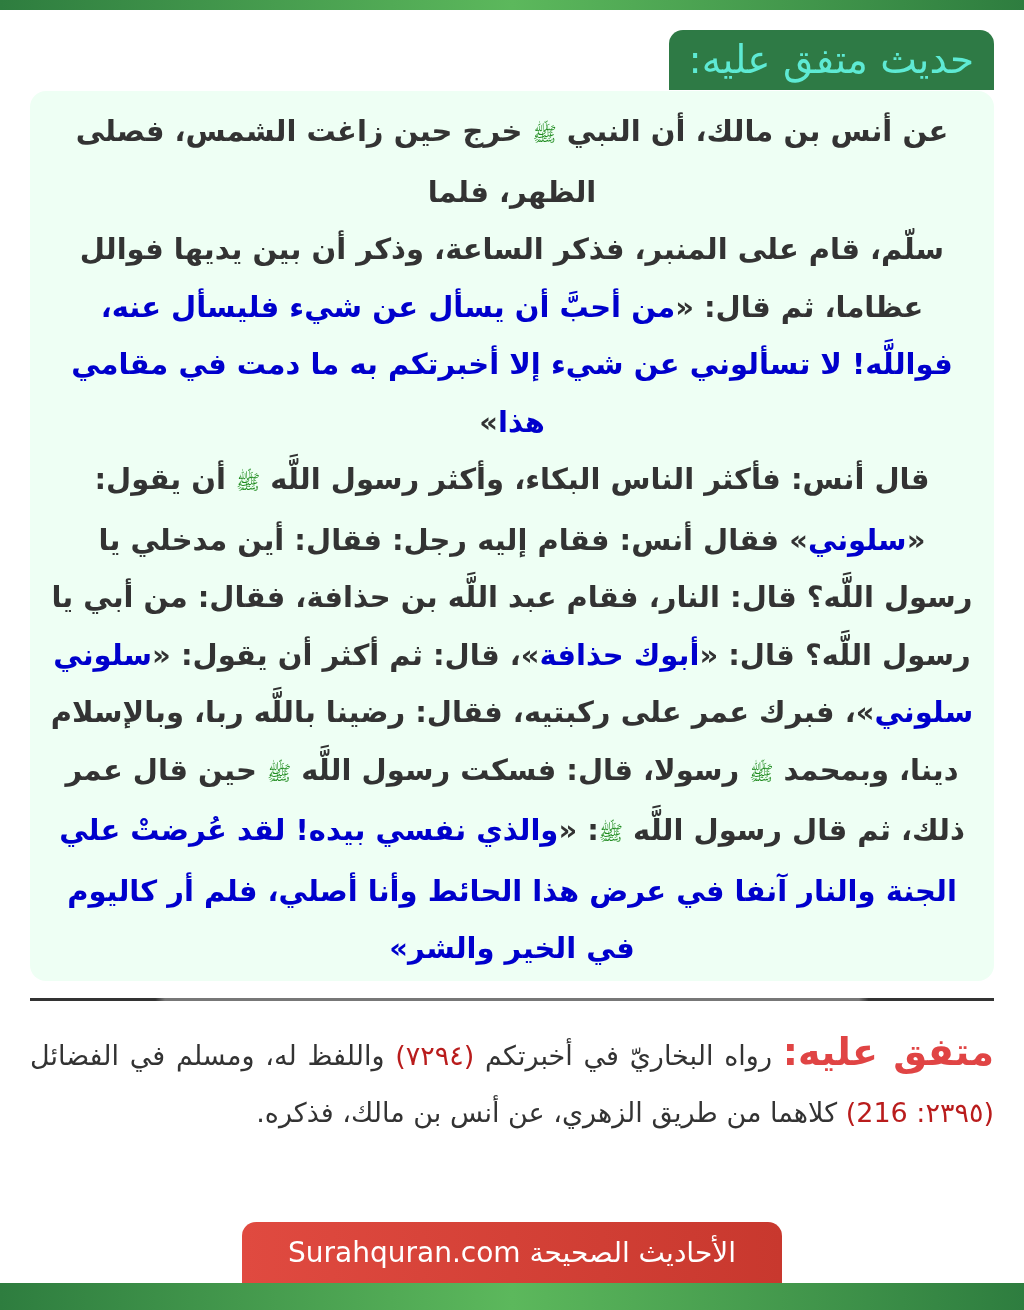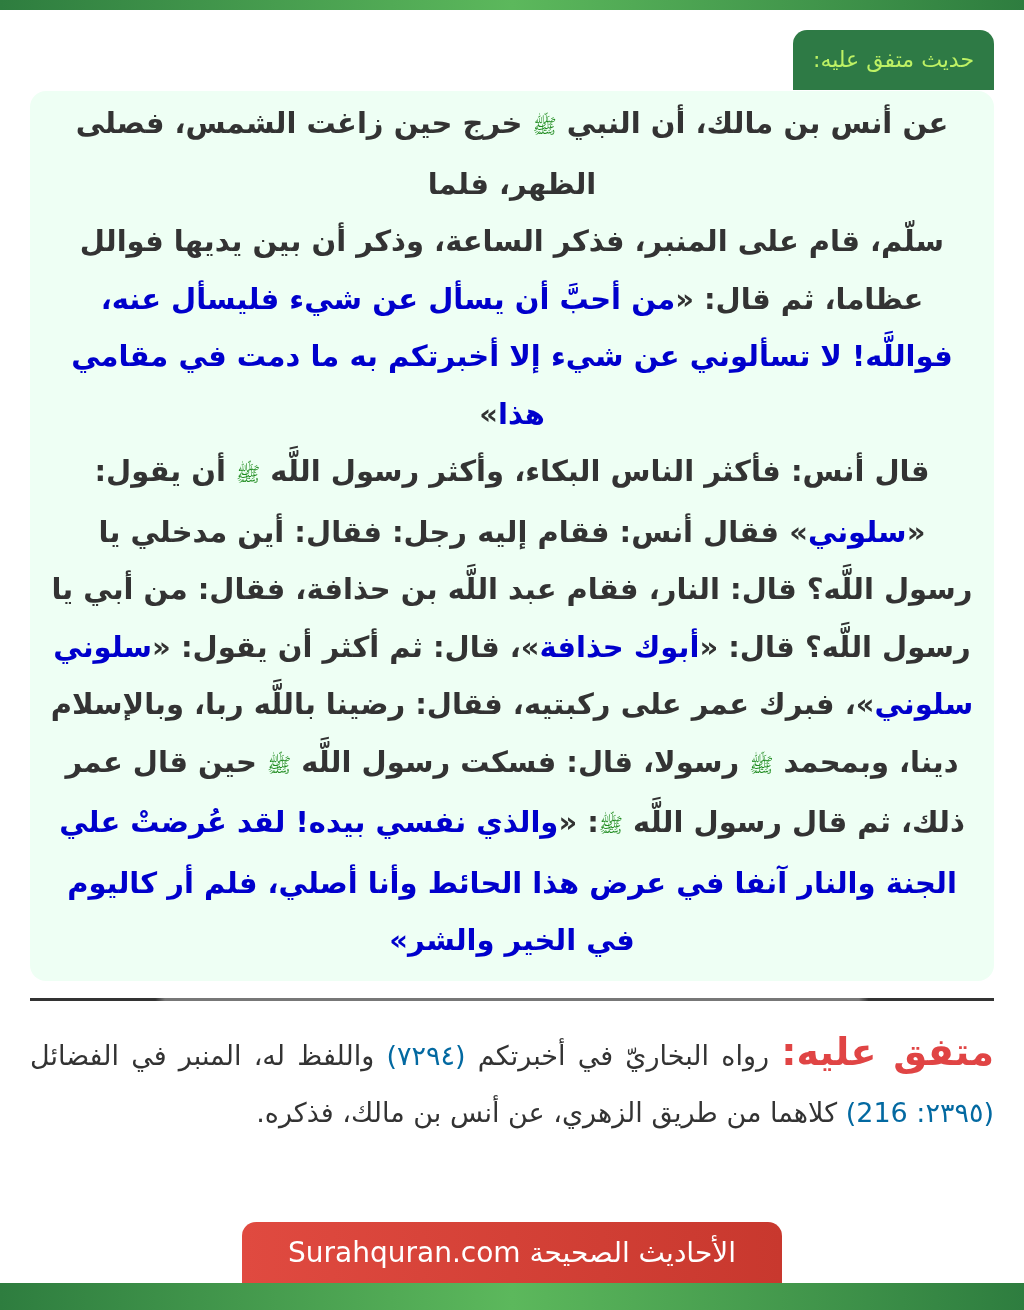--- a/index.html
+++ b/index.html
@@ -18,33 +18,33 @@
   }
   .bottom-bar {
     position: absolute; left: 0; top: 1283px; width: 1024px; height: 27px;
     background: linear-gradient(90deg, #2e7d3f 0%, #5cb85c 50%, #2e7d3f 100%);
   }
   .title-badge {
     position: absolute; top: 30px; right: 30px;
     height: 60px;
     padding: 0 20px;
     background: #2e7a45;
-    color: #bef264;
+    color: #5eead4;
     border-radius: 14px 14px 0 0;
-    font-size: 22px;
+    font-size: 39px;
     line-height: 60px;
     white-space: nowrap;
   }
   .hadith-box {
     position: absolute; top: 91px; left: 30px;
     width: 964px; height: 890px;
     background: #eefff4;
     border-radius: 16px;
     box-sizing: border-box;
-    padding: 4px 20px 0 20px;
+    padding: 12px 20px 0 20px;
   }
   .hadith-text {
     text-align: center;
     font-weight: bold;
     font-size: 29px;
     line-height: 57.5px;
     color: #333333;
   }
   .blue { color: #0000cc; }
   .saw { color: #1d8a1d; font-size: 20px; font-weight: normal; }
@@ -52,21 +52,21 @@
     position: absolute; top: 998px; left: 30px; width: 964px; height: 3px;
     background: linear-gradient(90deg, #333 0%, #333 13%, #777 14%, #777 86%, #333 87%, #333 100%);
   }
   .source {
     position: absolute; top: 1024px; right: 30px; width: 964px;
     font-size: 27px; line-height: 57px;
     color: #333333;
     text-align: justify;
   }
   .source .label { color: #e04444; font-weight: bold; font-size: 38px; }
-  .source .num { color: #0369a1; margin-top: 36px; }
+  .source .num { color: #b91c1c; margin-top: 36px; }
   .footer-badge {
     position: absolute; top: 1222px; left: 242px;
     width: 540px; height: 76px;
     background: linear-gradient(90deg, #e04a40 0%, #c8382e 100%);
     border-radius: 14px 14px 0 0;
     color: #ffffff;
     font-size: 28px;
     line-height: 61px;
     text-align: center;
     white-space: nowrap;
@@ -83,18 +83,18 @@
   <div class="hadith-text">
     <span>عن أنس بن مالك، أن النبي </span><span class="saw">ﷺ</span><span> خرج حين زاغت الشمس، فصلى الظهر، فلما</span><br>
     <span>سلّم، قام على المنبر، فذكر الساعة، وذكر أن بين يديها فوالل عظاما، ثم قال: «</span><span class="blue">من أحبَّ أن يسأل عن شيء فليسأل عنه، فواللَّه! لا تسألوني عن شيء إلا أخبرتكم به ما دمت في مقامي هذا</span><span>»</span><br>
     <span>قال أنس: فأكثر الناس البكاء، وأكثر رسول اللَّه </span><span class="saw">ﷺ</span><span> أن يقول: «</span><span class="blue">سلوني</span><span>» فقال أنس: فقام إليه رجل: فقال: أين مدخلي يا رسول اللَّه؟ قال: النار، فقام عبد اللَّه بن حذافة، فقال: من أبي يا رسول اللَّه؟ قال: «</span><span class="blue">أبوك حذافة</span><span>»، قال: ثم أكثر أن يقول: «</span><span class="blue">سلوني سلوني</span><span>»، فبرك عمر على ركبتيه، فقال: رضينا باللَّه ربا، وبالإسلام دينا، وبمحمد </span><span class="saw">ﷺ</span><span> رسولا، قال: فسكت رسول اللَّه </span><span class="saw">ﷺ</span><span> حين قال عمر ذلك، ثم قال رسول اللَّه </span><span class="saw">ﷺ</span><span>: «</span><span class="blue">والذي نفسي بيده! لقد عُرضتْ علي الجنة والنار آنفا في عرض هذا الحائط وأنا أصلي، فلم أر كاليوم في الخير والشر</span><span class="blue">»</span>
   </div>
 </div>
 
 <div class="divider"></div>
 
 <div class="source">
-  <span class="label">متفق عليه:</span><span> رواه البخاريّ في أخبرتكم </span><span class="num">(٧٢٩٤)</span><span> واللفظ له، المنبر في الفضائل </span><span class="num">(٢٣٩٥: 216)</span><span> كلاهما من طريق الزهري، عن أنس بن مالك، فذكره.</span>
+  <span class="label">متفق عليه:</span><span> رواه البخاريّ في أخبرتكم </span><span class="num">(٧٢٩٤)</span><span> واللفظ له، ومسلم في الفضائل </span><span class="num">(٢٣٩٥: 216)</span><span> كلاهما من طريق الزهري، عن أنس بن مالك، فذكره.</span>
 </div>
 
 <div class="footer-badge">الأحاديث الصحيحة Surahquran.com</div>
 
 <div class="bottom-bar"></div>
 
 </body></html>

